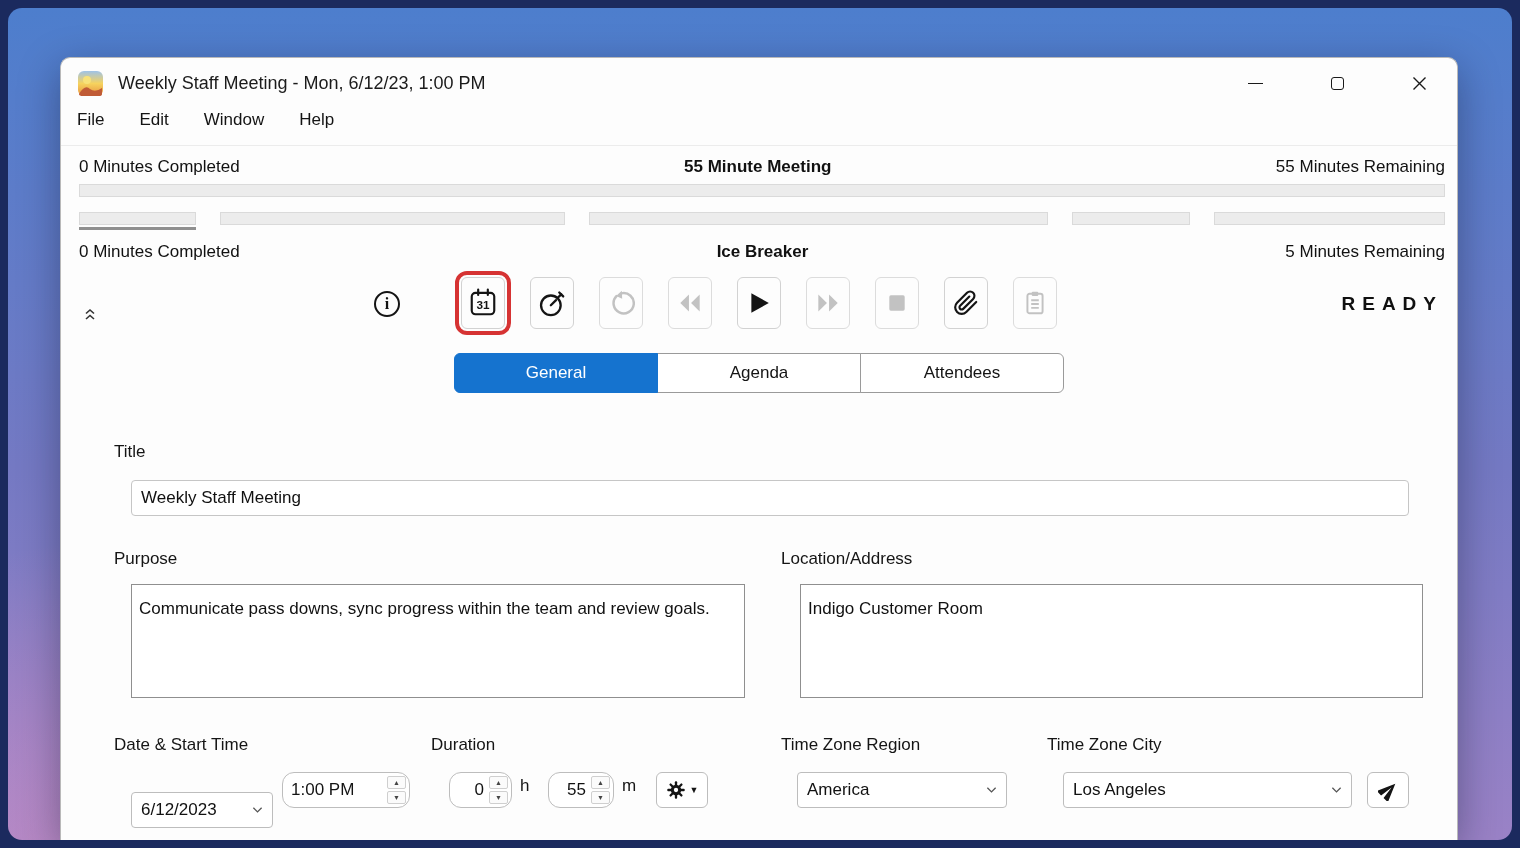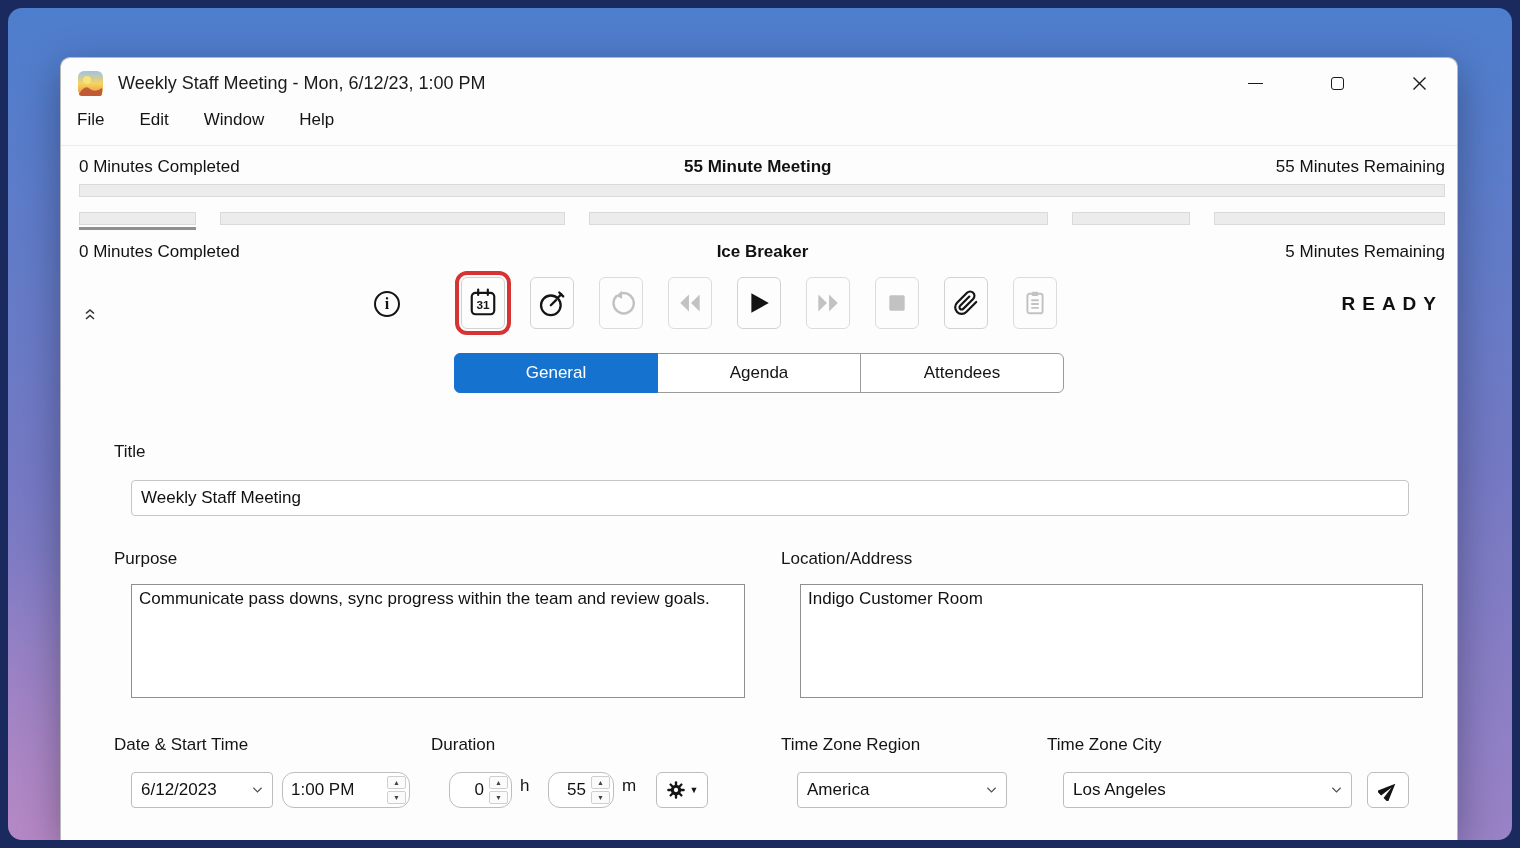--- a/index.html
+++ b/index.html
@@ -60,21 +60,21 @@
   .tab { width:204px; height:40px; display:flex; align-items:center; justify-content:center; font-size:17px;
          background:#fff; border:1px solid #9a9a9a; margin-left:-1px; color:#141414; }
   .tab:first-child { border-radius:6px 0 0 6px; margin-left:0; }
   .tab:last-child { border-radius:0 6px 6px 0; }
   .tab.active { background:#1573cf; border-color:#1573cf; color:#fff; position:relative; z-index:1; }
   
   .form { position:absolute; left:0; top:336px; right:0; bottom:0; }
   .flabel { position:absolute; font-size:17px; color:#151515; }
   .inp { position:absolute; border:1px solid #c6c6c6; border-radius:4px; font-size:17px; padding:0 9px;
          background:#fff; color:#111; font-family:inherit; height:36px; }
-  .ta  { position:absolute; border:1px solid #8f8f8f; background:#fff; font-size:17px; padding:2px 7px;
+  .ta  { position:absolute; border:1px solid #8f8f8f; background:#fff; font-size:17px; padding:12px 7px;
          resize:none; font-family:inherit; line-height:1.4; color:#111; }
   .combo { position:absolute; height:36px; border:1px solid #bdbdbd; border-radius:4px; background:#fff;
            display:flex; align-items:center; font-size:17px; padding:0 9px; color:#111; }
   .combo .val { flex:1; text-align:left; }
   .numbox { position:absolute; height:36px; border:1px solid #bdbdbd; border-radius:12px; background:#fff;
             display:flex; align-items:stretch; overflow:hidden; }
   .numbox .txt { flex:1; display:flex; align-items:center; font-size:17px; padding-left:8px; }
   .numbox input { flex:1; min-width:0; border:none; outline:none; background:transparent; text-align:right;
                   font-size:17px; padding:0 3px; font-family:inherit; color:#111; }
   .spin { display:flex; flex-direction:column; gap:2px; padding:3px 3px 3px 2px; }
@@ -235,21 +235,21 @@
       <input class="inp" style="left: 70px; top: 86px; width: 1278px;" value="Weekly Staff Meeting">
 
       <span class="flabel" style="left:53px; top:155px;">Purpose</span>
       <textarea class="ta" style="left: 70px; top: 190px; width: 614px; height: 114px;">Communicate pass downs, sync progress within the team and review goals.</textarea>
 
       <span class="flabel" style="left:720px; top:155px;">Location/Address</span>
       <textarea class="ta" style="left: 739px; top: 190px; width: 623px; height: 114px;">Indigo Customer Room</textarea>
 
       <span class="flabel" style="left:53px; top:341px;">Date &amp; Start Time</span>
 
-      <div class="combo" style="left:70px; top:378px; width:142px;">
+      <div class="combo" style="left:70px; top:398px; width:142px;">
         <span class="val">6/12/2023</span>
         <svg width="11" height="8" viewBox="0 0 12 8" fill="none" stroke="#555" stroke-width="1.4">
             <path d="M1.5 1.5 L6 6 L10.5 1.5"></path>
           </svg>
       </div>
 
       <div class="numbox" style="left:221px; top:378px; width:128px;">
         <span class="txt">1:00 PM</span>
         <span class="spin">
           <button class="sb">

